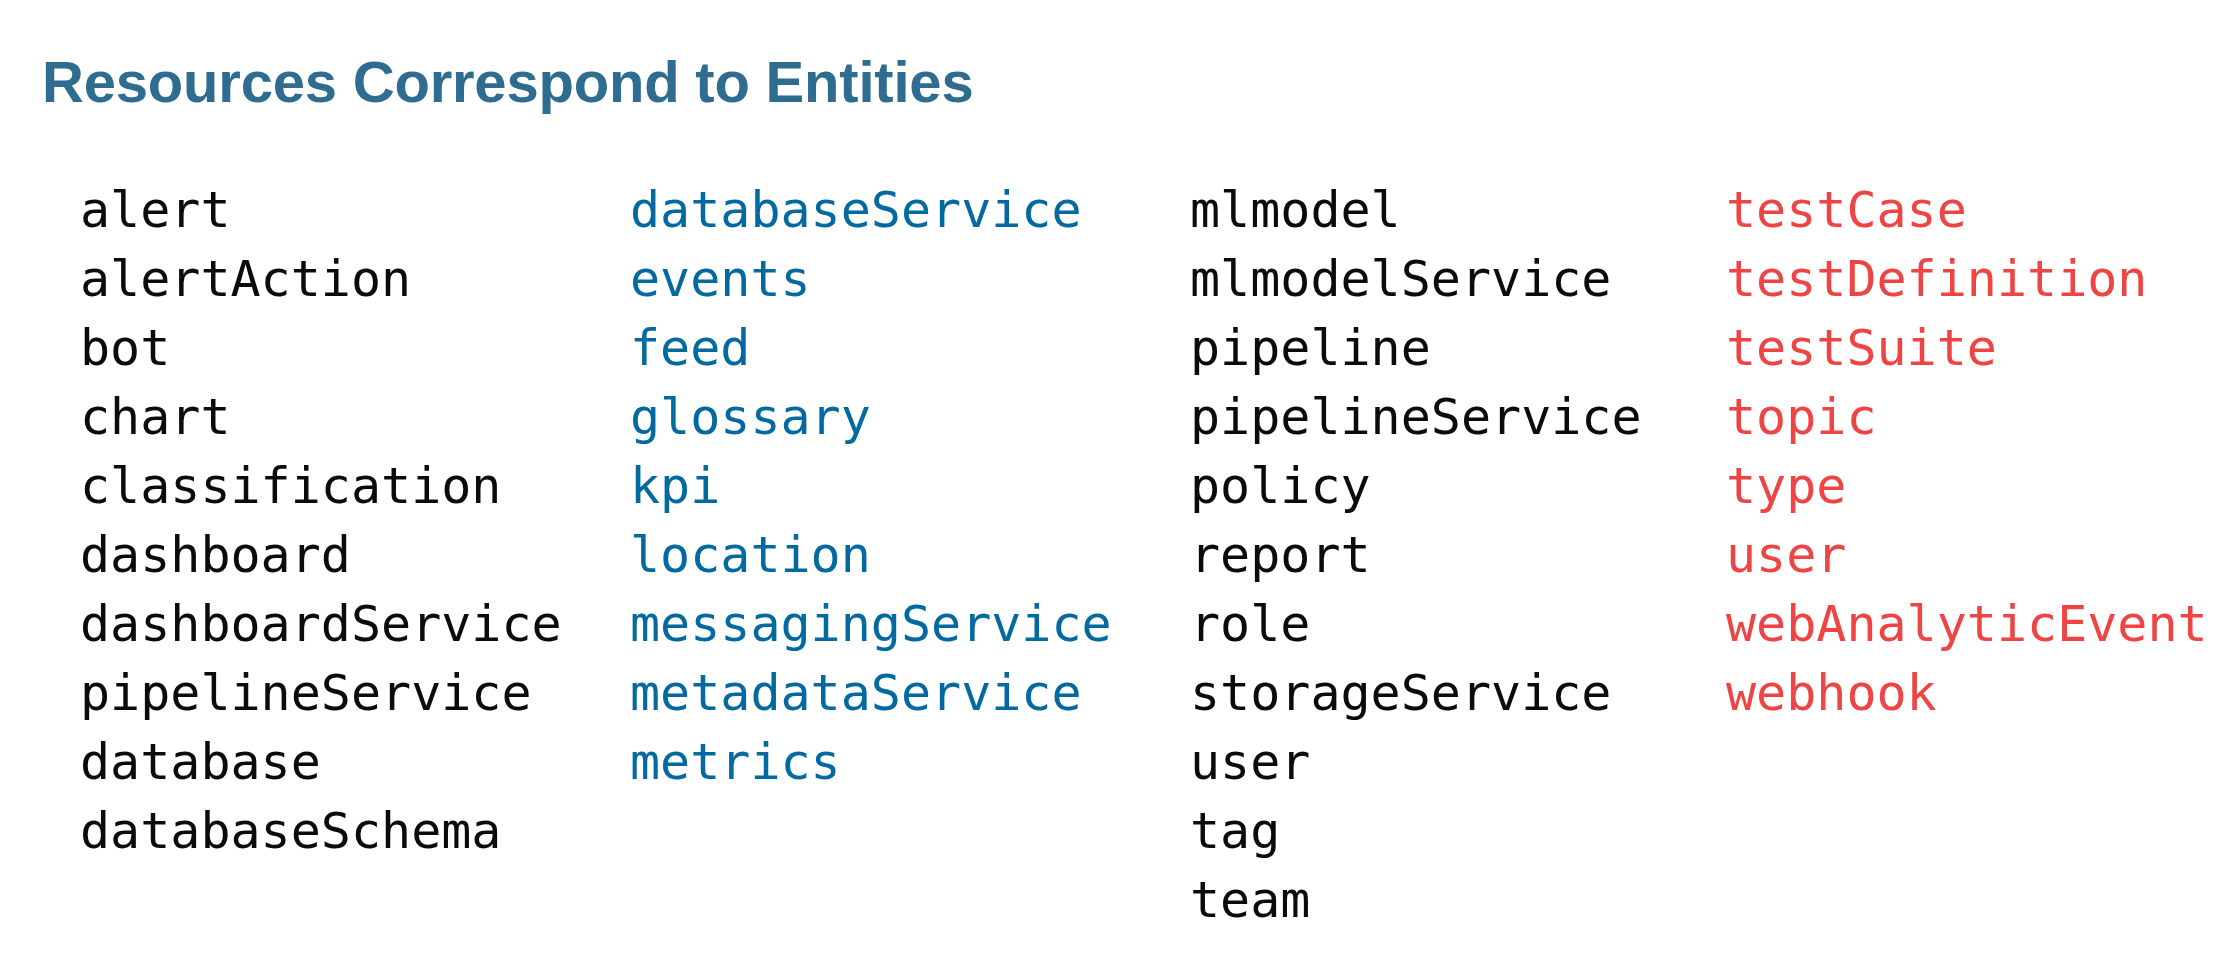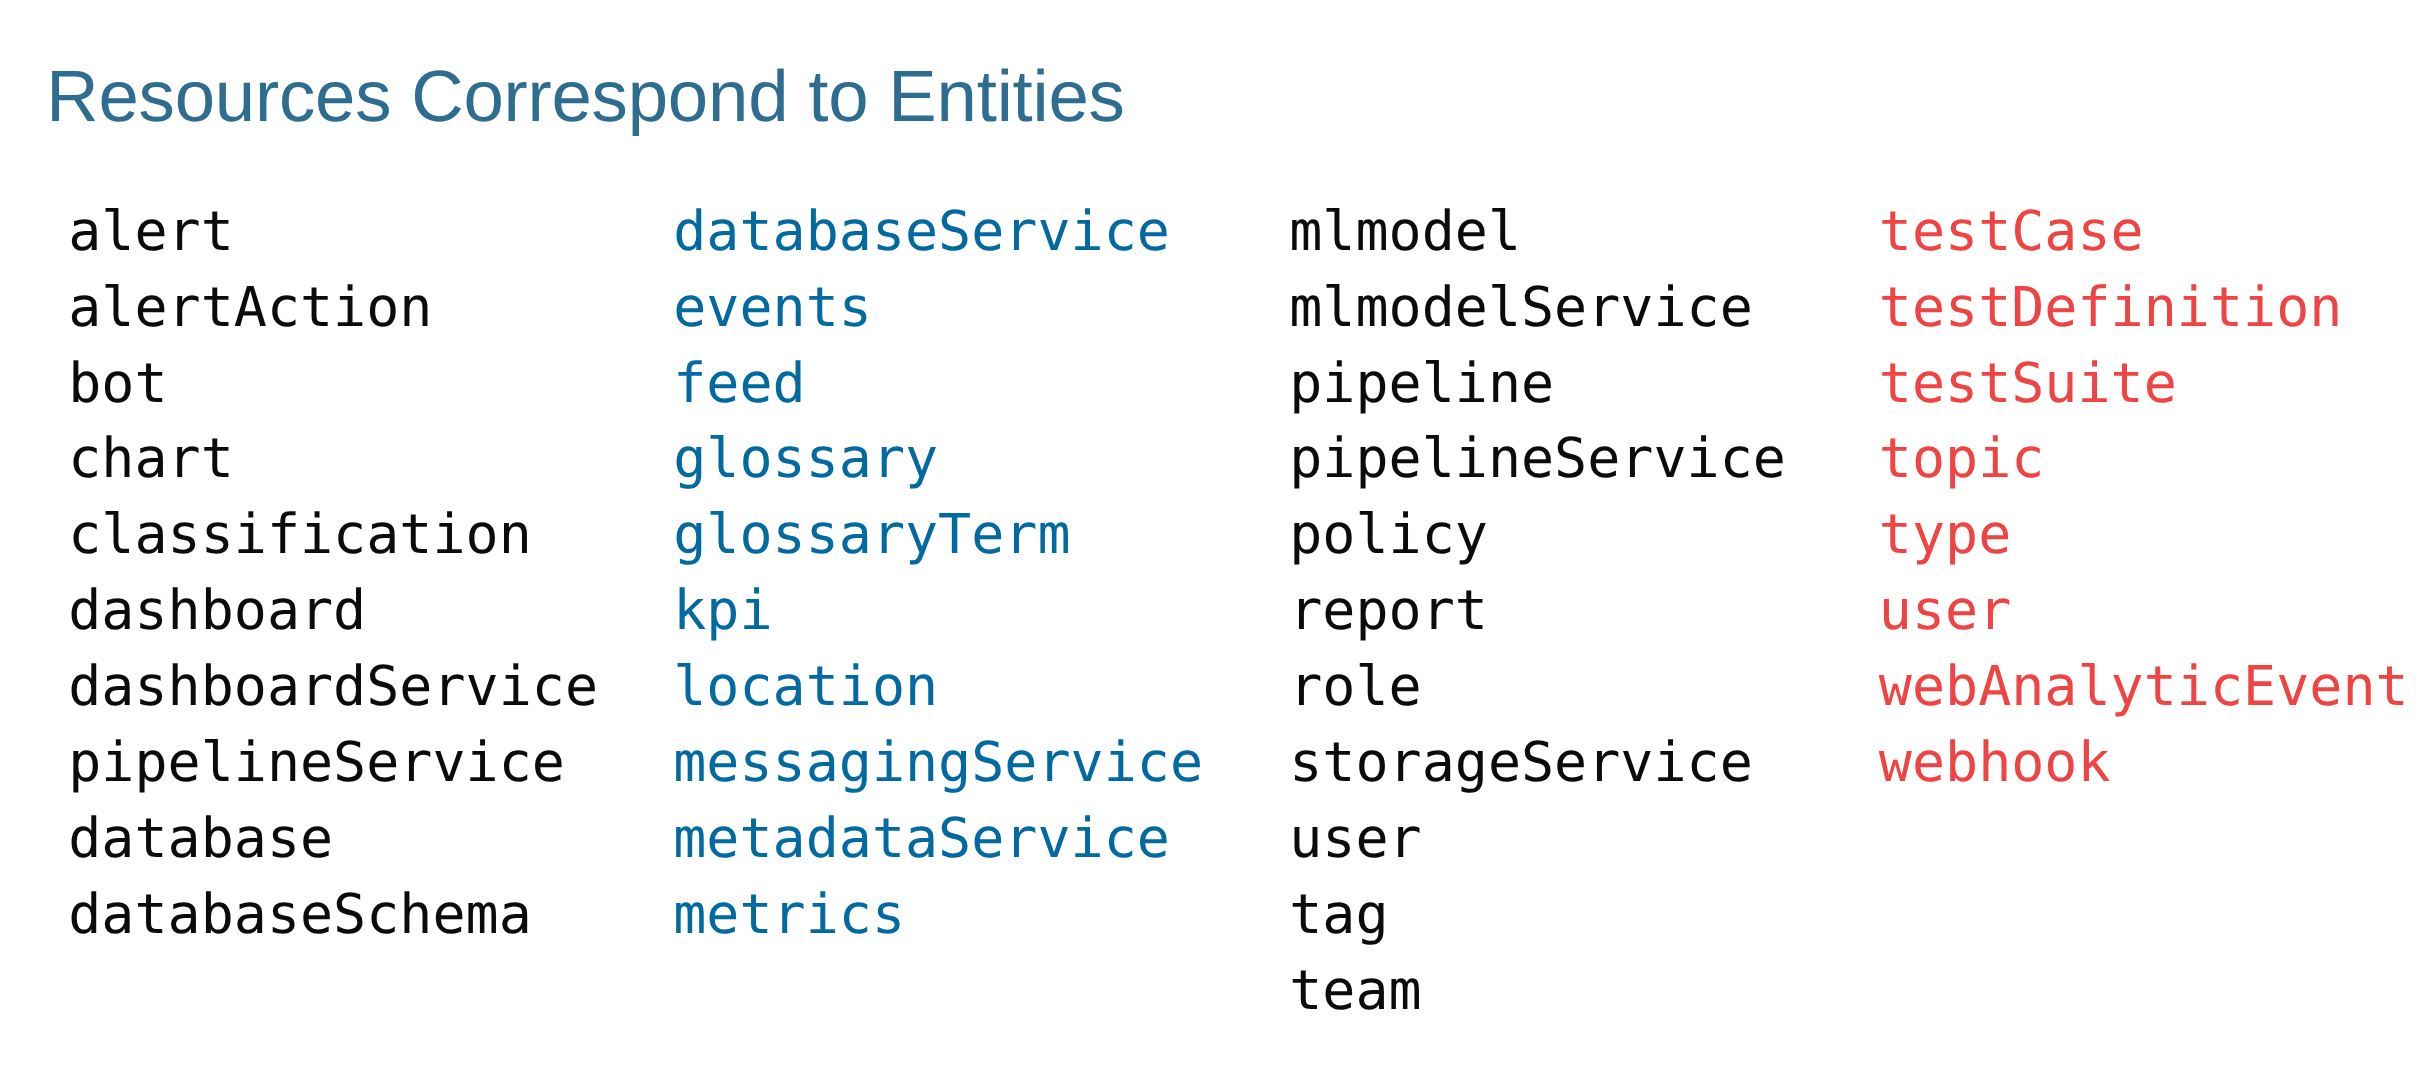--- a/index.html
+++ b/index.html
@@ -18,22 +18,22 @@
     position: relative;
     width: 2214px;
     height: 974px;
     background: #ffffff;
   }
   .slide-title {
     position: absolute;
     left: 42px;
     top: 6px;
     font-family: "Liberation Sans", sans-serif;
-    font-size: 66px;
-    font-weight: 400;
+    font-size: 58px;
+    font-weight: 700;
     line-height: 74px;
     letter-spacing: -0.2px;
     color: #2E6C90;
     white-space: nowrap;
     text-align: right;
   }
   .entity-columns {
     position: absolute;
     left: 0;
     top: 176px;
@@ -52,20 +52,21 @@
   }
   .entity-column.col-1 { left: 62px; }
   .entity-column.col-2 { left: 612px; }
   .entity-column.col-3 { left: 1172px; }
   .entity-column.col-4 { left: 1708px; }
   .entity-item {
     display: block;
     height: 69px;
     line-height: 69px;
     white-space: nowrap;
+    margin-left: 18px;
   }
 </style>
 </head>
 <body>
 
 <div class="slide">
 
   <h1 class="slide-title" style="color: rgb(46, 108, 144);">Resources Correspond to Entities</h1>
 
   <div class="entity-columns">
@@ -79,21 +80,20 @@
         <span class="entity-item">dashboardService</span>
         <span class="entity-item">pipelineService</span>
         <span class="entity-item">database</span>
         <span class="entity-item">databaseSchema</span>
       </div>
     <div class="entity-column col-2" style="color: #0369a1;">
         <span class="entity-item">databaseService</span>
         <span class="entity-item">events</span>
         <span class="entity-item">feed</span>
         <span class="entity-item">glossary</span>
-        <span class="entity-item">glossaryTerm</span>
         <span class="entity-item">kpi</span>
         <span class="entity-item">location</span>
         <span class="entity-item">messagingService</span>
         <span class="entity-item">metadataService</span>
         <span class="entity-item">metrics</span>
       </div>
     <div class="entity-column col-3" style="color: rgb(11, 11, 11);">
         <span class="entity-item">mlmodel</span>
         <span class="entity-item">mlmodelService</span>
         <span class="entity-item">pipeline</span>

